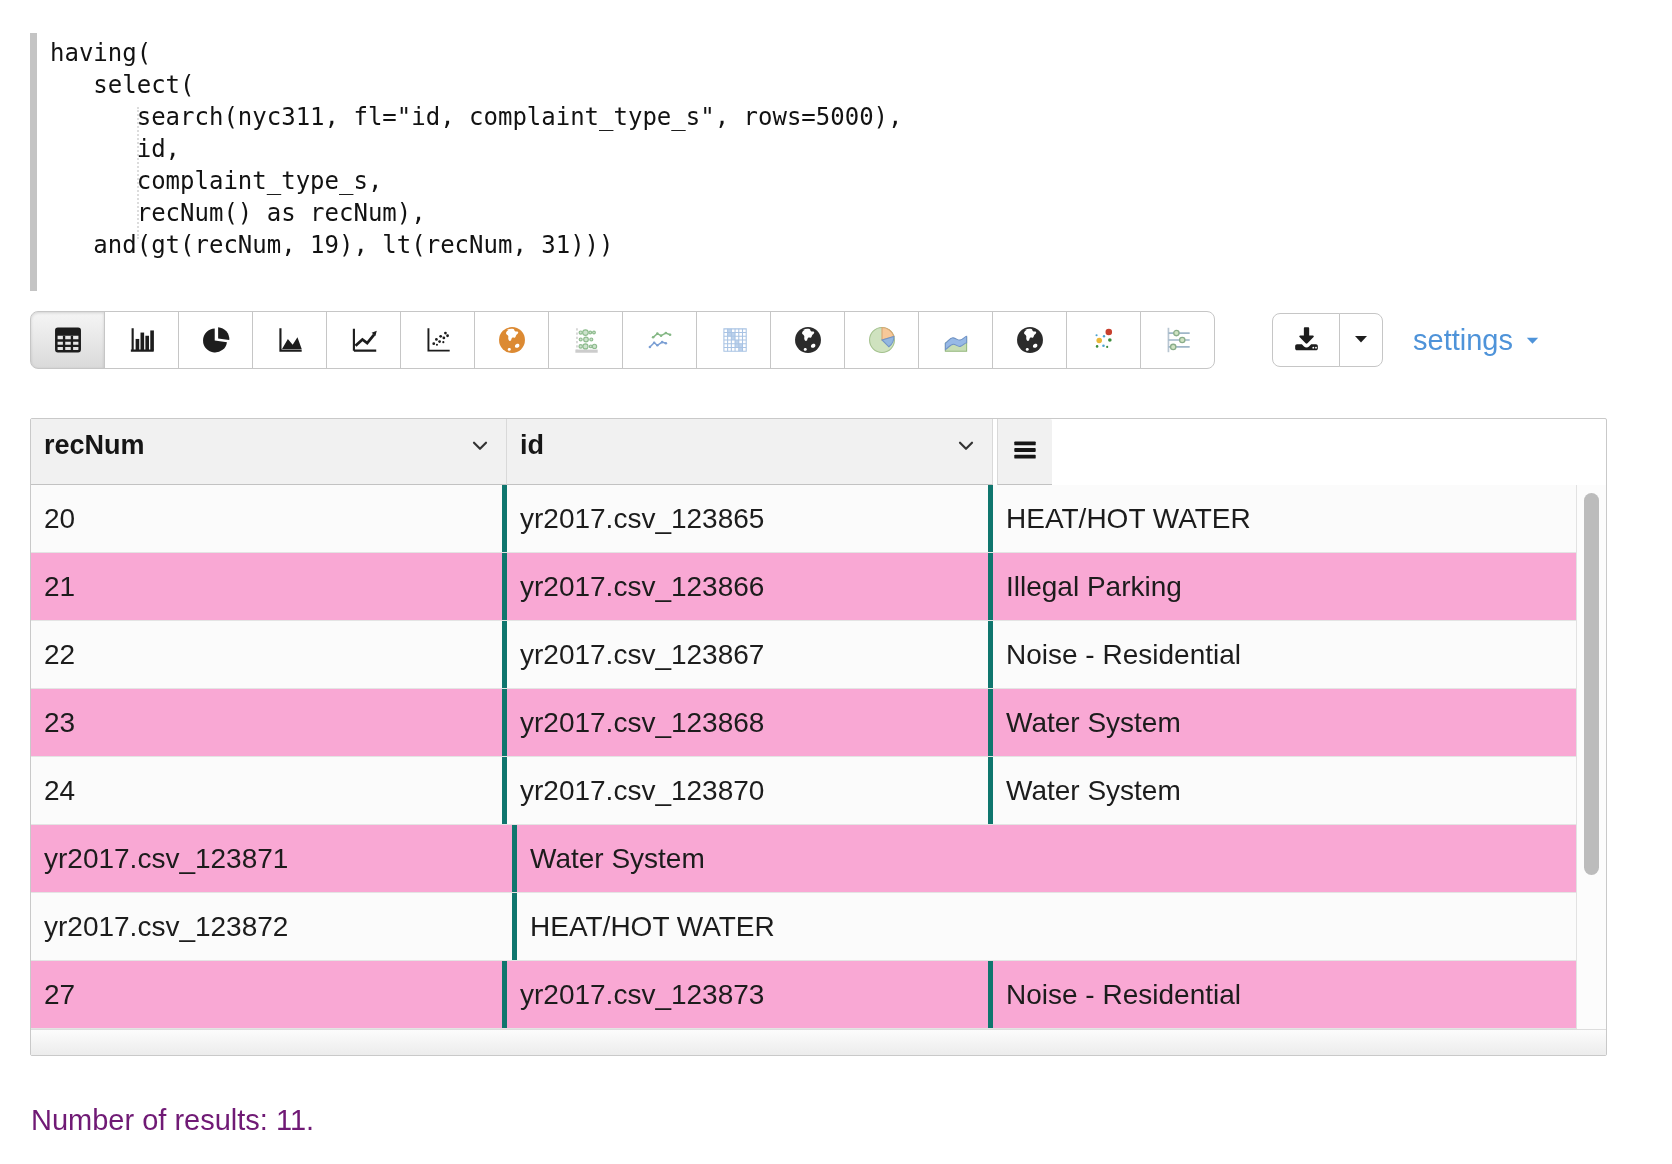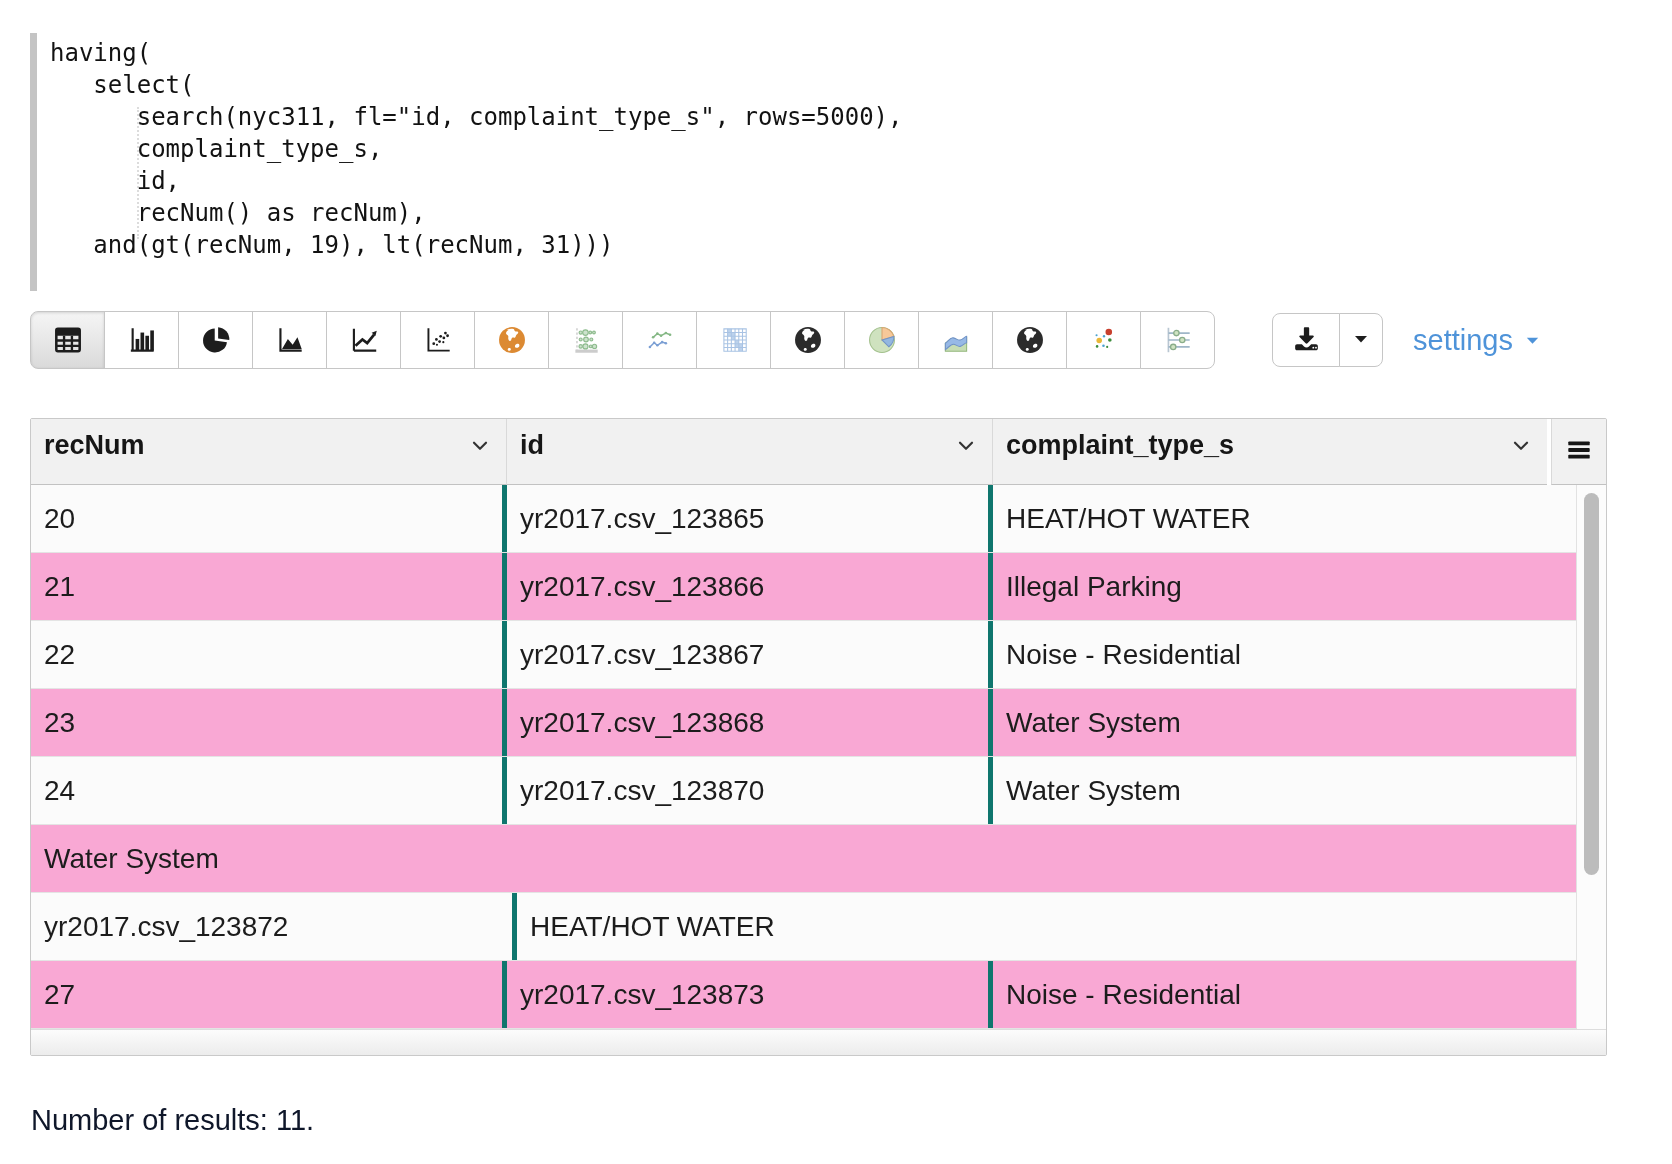--- a/index.html
+++ b/index.html
@@ -56,29 +56,29 @@
            border-right:5px solid #0f766e; overflow:hidden; white-space:nowrap; }
   .col-0 { width:476px; } .col-1 { width:486px; } .col-2 { flex:1; border-right:none; }
 
   .scrolltrack { position:absolute; right:0; top:0; width:30px; height:100%;
                  background:#fcfcfc; border-left:1px solid #e2e2e2; }
   .thumb { position:absolute; left:7px; top:8px; width:15px; height:382px; background:#bcbcbc; border-radius:8px; }
 
   .tfoot { height:26px; background:linear-gradient(#fcfcfc,#ececec); border-top:1px solid #ddd; }
 
   
-  .results { position:absolute; left:31px; top:1104px; font-size:29px; color:#0f172a; }
+  .results { position:absolute; left:31px; top:1104px; font-size:29px; color:#701a75; }
 </style>
 </head>
 <body>
 
 <div class="code-block">
   <div class="code-gutter"></div>
   <div class="indent-guide"></div>
-  <div class="code-lines" id="code-lines"><div>having(</div><div>   select(</div><div>      search(nyc311, fl="id, complaint_type_s", rows=5000),</div><div>      complaint_type_s,</div><div>      id,</div><div>      recNum() as recNum),</div><div>   and(gt(recNum, 19), lt(recNum, 31)))</div></div>
+  <div class="code-lines" id="code-lines"><div>having(</div><div>   select(</div><div>      search(nyc311, fl="id, complaint_type_s", rows=5000),</div><div>      id,</div><div>      complaint_type_s,</div><div>      recNum() as recNum),</div><div>   and(gt(recNum, 19), lt(recNum, 31)))</div></div>
 </div>
 
 <div class="toolbar">
   <div class="viz-group" id="viz-group">
       <button class="viz-btn active">
         <span class="icon">
           <svg viewBox="0 0 32 32">
             <rect x="5" y="5.5" width="22" height="21" rx="1.5" fill="none" stroke="#1d1d1d" stroke-width="2.4"></rect>
             <rect x="5" y="5.5" width="22" height="6.5" rx="1" fill="#1d1d1d"></rect>
             <path d="M5 16.5h22M5 21.5h22M12.3 12v14.5M19.7 12v14.5" stroke="#1d1d1d" stroke-width="2.2" fill="none"></path>
@@ -312,28 +312,20 @@
         </span>
       </div>
       <div class="hcell hcol-1">
         <span>id</span>
         <span class="chev">
           <svg viewBox="0 0 22 22" fill="none">
             <path d="M5.5 8l5.5 5.5L16.5 8" stroke="#333" stroke-width="2" stroke-linecap="round" stroke-linejoin="round"></path>
           </svg>
         </span>
       </div>
-      <div class="hcell hcol-2">
-        <span>complaint_type_s</span>
-        <span class="chev">
-          <svg viewBox="0 0 22 22" fill="none">
-            <path d="M5.5 8l5.5 5.5L16.5 8" stroke="#333" stroke-width="2" stroke-linecap="round" stroke-linejoin="round"></path>
-          </svg>
-        </span>
-      </div>
       <div class="hmenu">
         <span class="icon"><svg viewBox="0 0 28 28" fill="#161616">
             <rect x="4" y="6" width="20" height="3.6" rx=".8"></rect>
             <rect x="4" y="12.2" width="20" height="3.6" rx=".8"></rect>
             <rect x="4" y="18.4" width="20" height="3.6" rx=".8"></rect>
           </svg></span>
       </div>
     </div>
   <div class="tbody" id="tbody">
     <div class="scrolltrack">
@@ -358,20 +350,21 @@
         <div class="tcell col-0">23</div>
         <div class="tcell col-1">yr2017.csv_123868</div>
         <div class="tcell col-2">Water System</div>
       </div>
       <div class="trow odd">
         <div class="tcell col-0">24</div>
         <div class="tcell col-1">yr2017.csv_123870</div>
         <div class="tcell col-2">Water System</div>
       </div>
       <div class="trow">
+        <div class="tcell col-1">yr2017.csv_123871</div>
         <div class="tcell col-2">Water System</div>
       </div>
       <div class="trow odd">
         <div class="tcell col-1">yr2017.csv_123872</div>
         <div class="tcell col-2">HEAT/HOT WATER</div>
       </div>
       <div class="trow">
         <div class="tcell col-0">27</div>
         <div class="tcell col-1">yr2017.csv_123873</div>
         <div class="tcell col-2">Noise - Residential</div>

